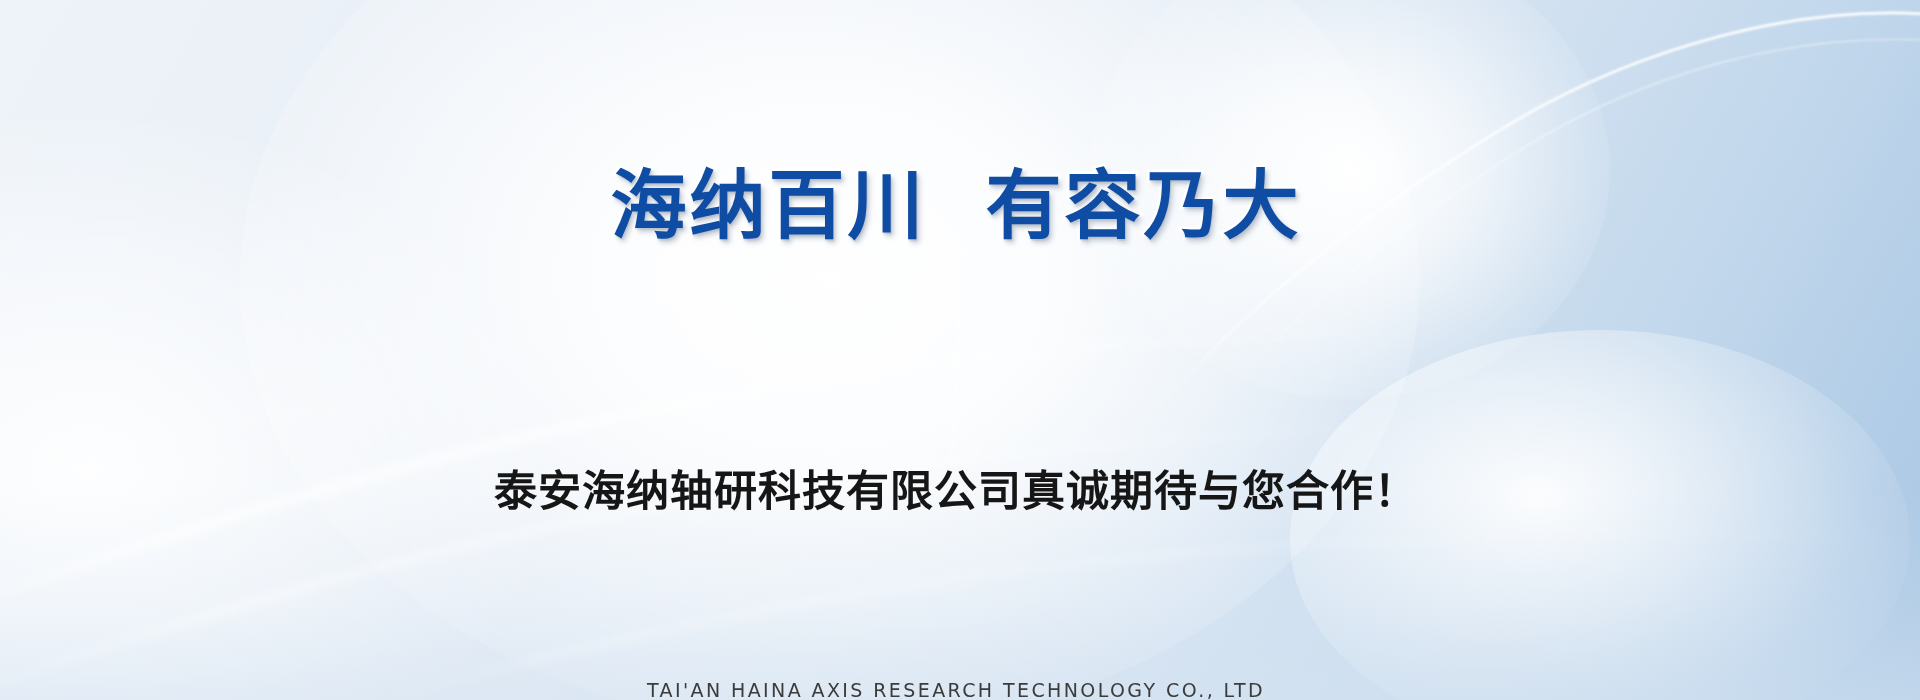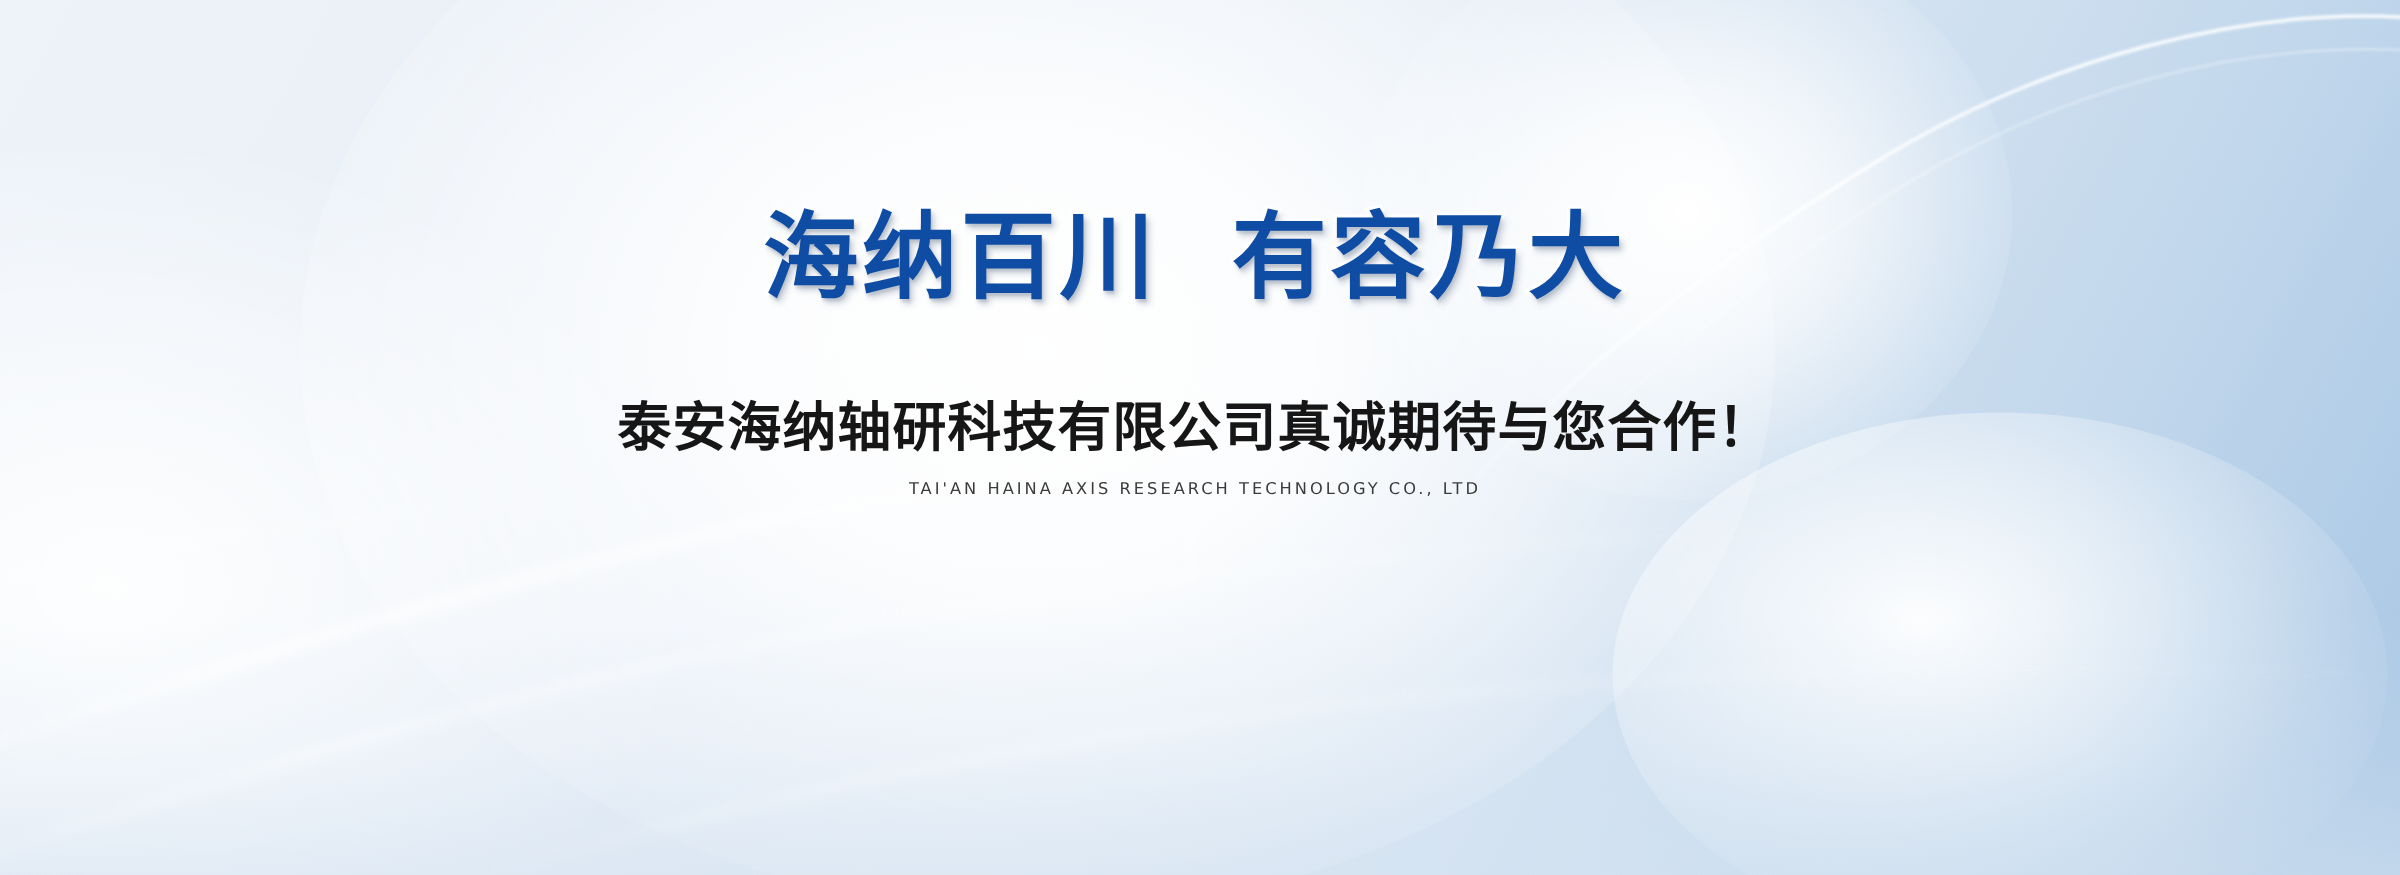--- a/index.html
+++ b/index.html
@@ -108,21 +108,21 @@
   
   .content {
     position: absolute;
     left: 0;
     top: 0;
     width: 1912px;
     height: 700px;
     display: flex;
     flex-direction: column;
     align-items: center;
-    justify-content: flex-start;
+    justify-content: space-between;
   }
 
   .headline {
     margin-top: 168px;
     font-size: 76px;
     line-height: 1;
     font-weight: bold;
     letter-spacing: 3px;
     color: #0f4ca3;
     white-space: pre;
@@ -139,21 +139,21 @@
     font-size: 43px;
     line-height: 1;
     font-weight: bold;
     letter-spacing: 1px;
     color: #161616;
     white-space: pre;
   }
 
   .sub-en {
     margin-top: 20px;
-    font-size: 13px;
+    font-size: 19px;
     line-height: 1;
     font-weight: normal;
     letter-spacing: 2.4px;
     color: #3b3b3b;
     white-space: pre;
   }
 </style>
 </head>
 <body>
 

